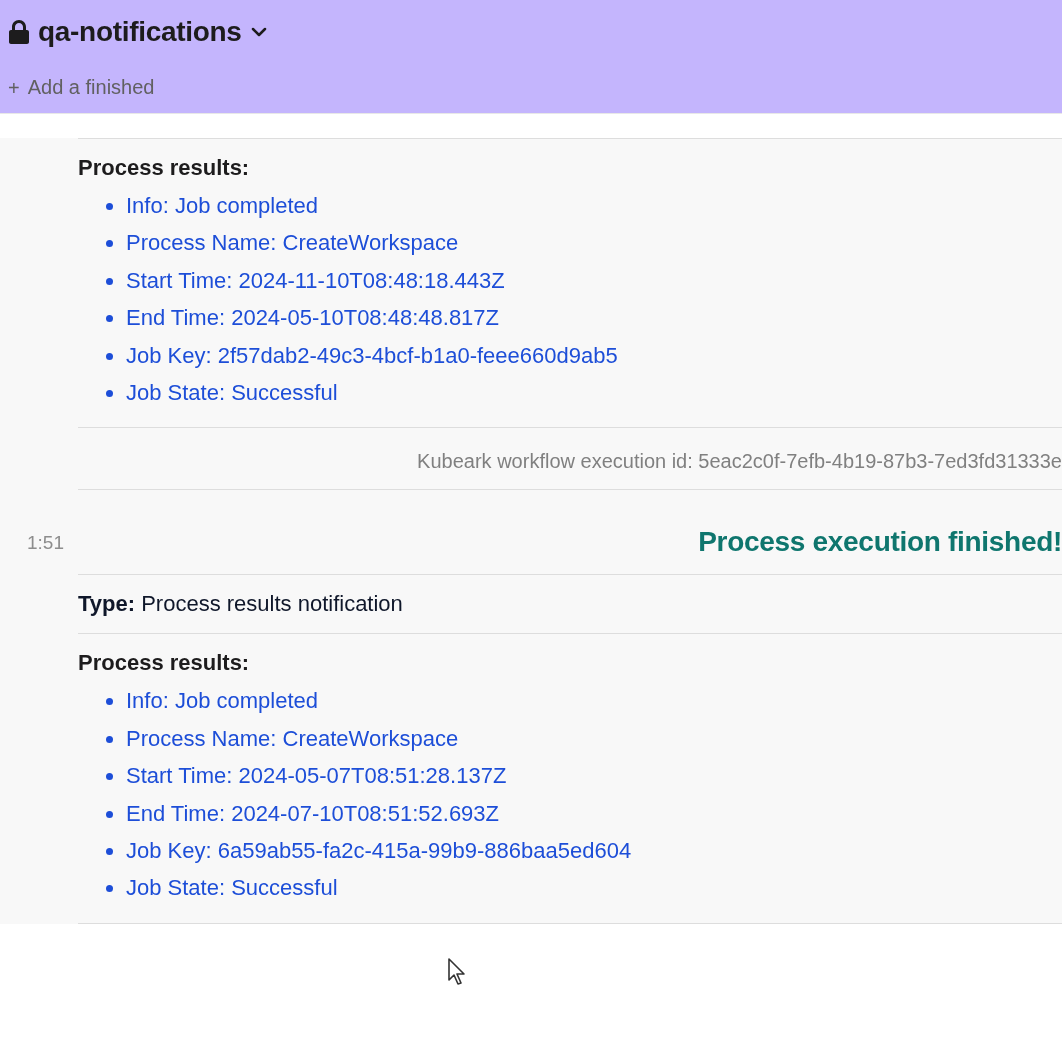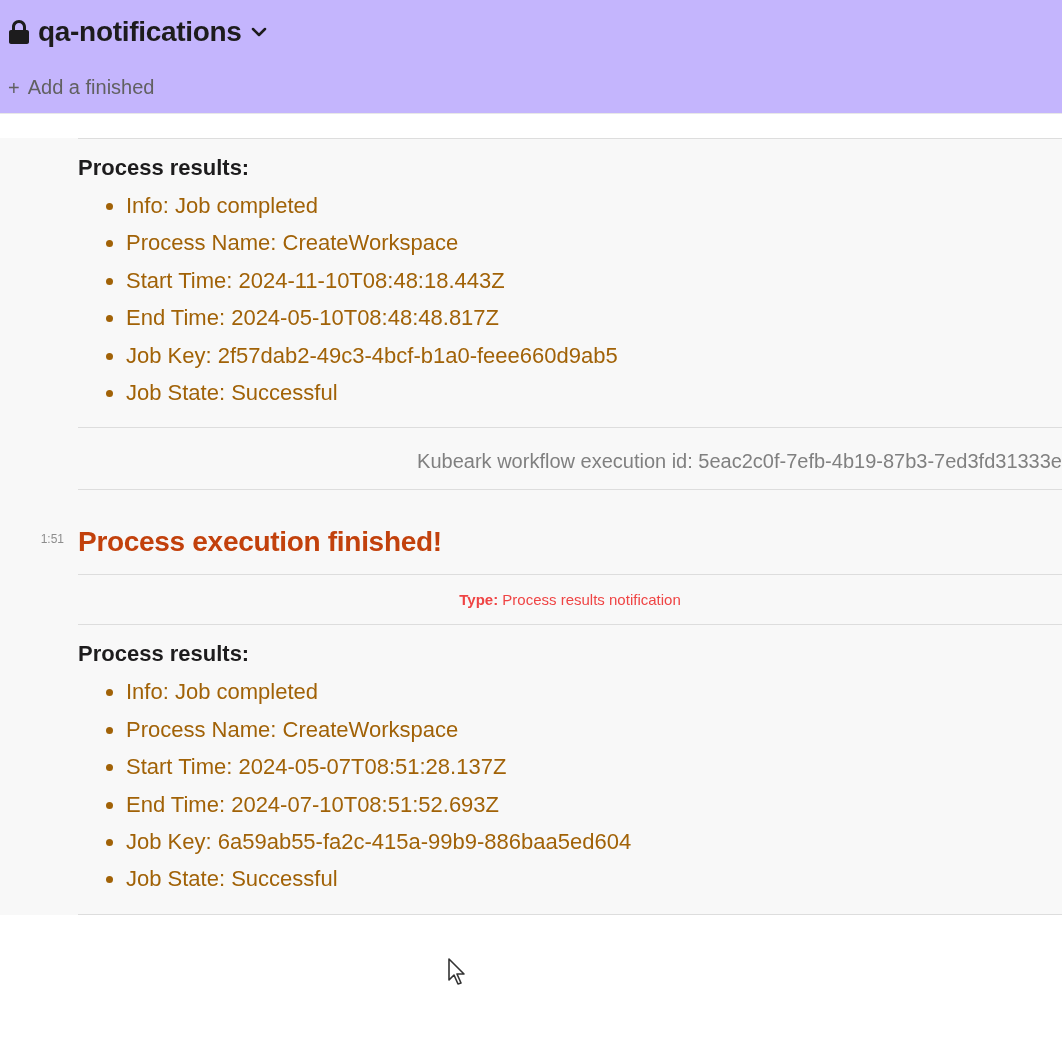--- a/index.html
+++ b/index.html
@@ -70,56 +70,56 @@
       font-weight: 700;
       color: #1d1c1d;
       margin-bottom: 6px;
     }
     ul.results-list {
       list-style: disc;
       padding-left: 48px;
     }
     ul.results-list li {
       font-size: 22px;
-      color: #a16207;
+      color: #1d4ed8;
       line-height: 1.7;
     }
     .footer-text {
       font-size: 20px;
       color: #808080;
       padding-top: 22px;
       padding-bottom: 8px;
       text-align: right;
     }
     .msg-with-time {
       display: flex;
       align-items: flex-start;
       margin-top: 36px;
     }
     .timestamp {
       width: 78px;
       text-align: right;
       padding-right: 14px;
       padding-top: 6px;
-      font-size: 12px;
+      font-size: 19px;
       color: #8d8d8d;
       flex-shrink: 0;
       padding-left: 12px;
     }
     .msg-body { flex: 1; }
     .msg-heading {
       font-size: 28px;
       font-weight: 800;
-      color: #c2410c;
+      color: #0f766e;
       letter-spacing: -0.3px;
+      text-align: right;
     }
     .type-row {
-      font-size: 15px;
-      color: #ef4444;
-      text-align: center;
+      font-size: 22px;
+      color: #0f172a;
     }
     .type-label { font-weight: 700; }
     .cursor {
       position: absolute;
       left: 448px;
       top: 958px;
       pointer-events: none;
     }
     .cursor svg { display: block; }
   </style>

